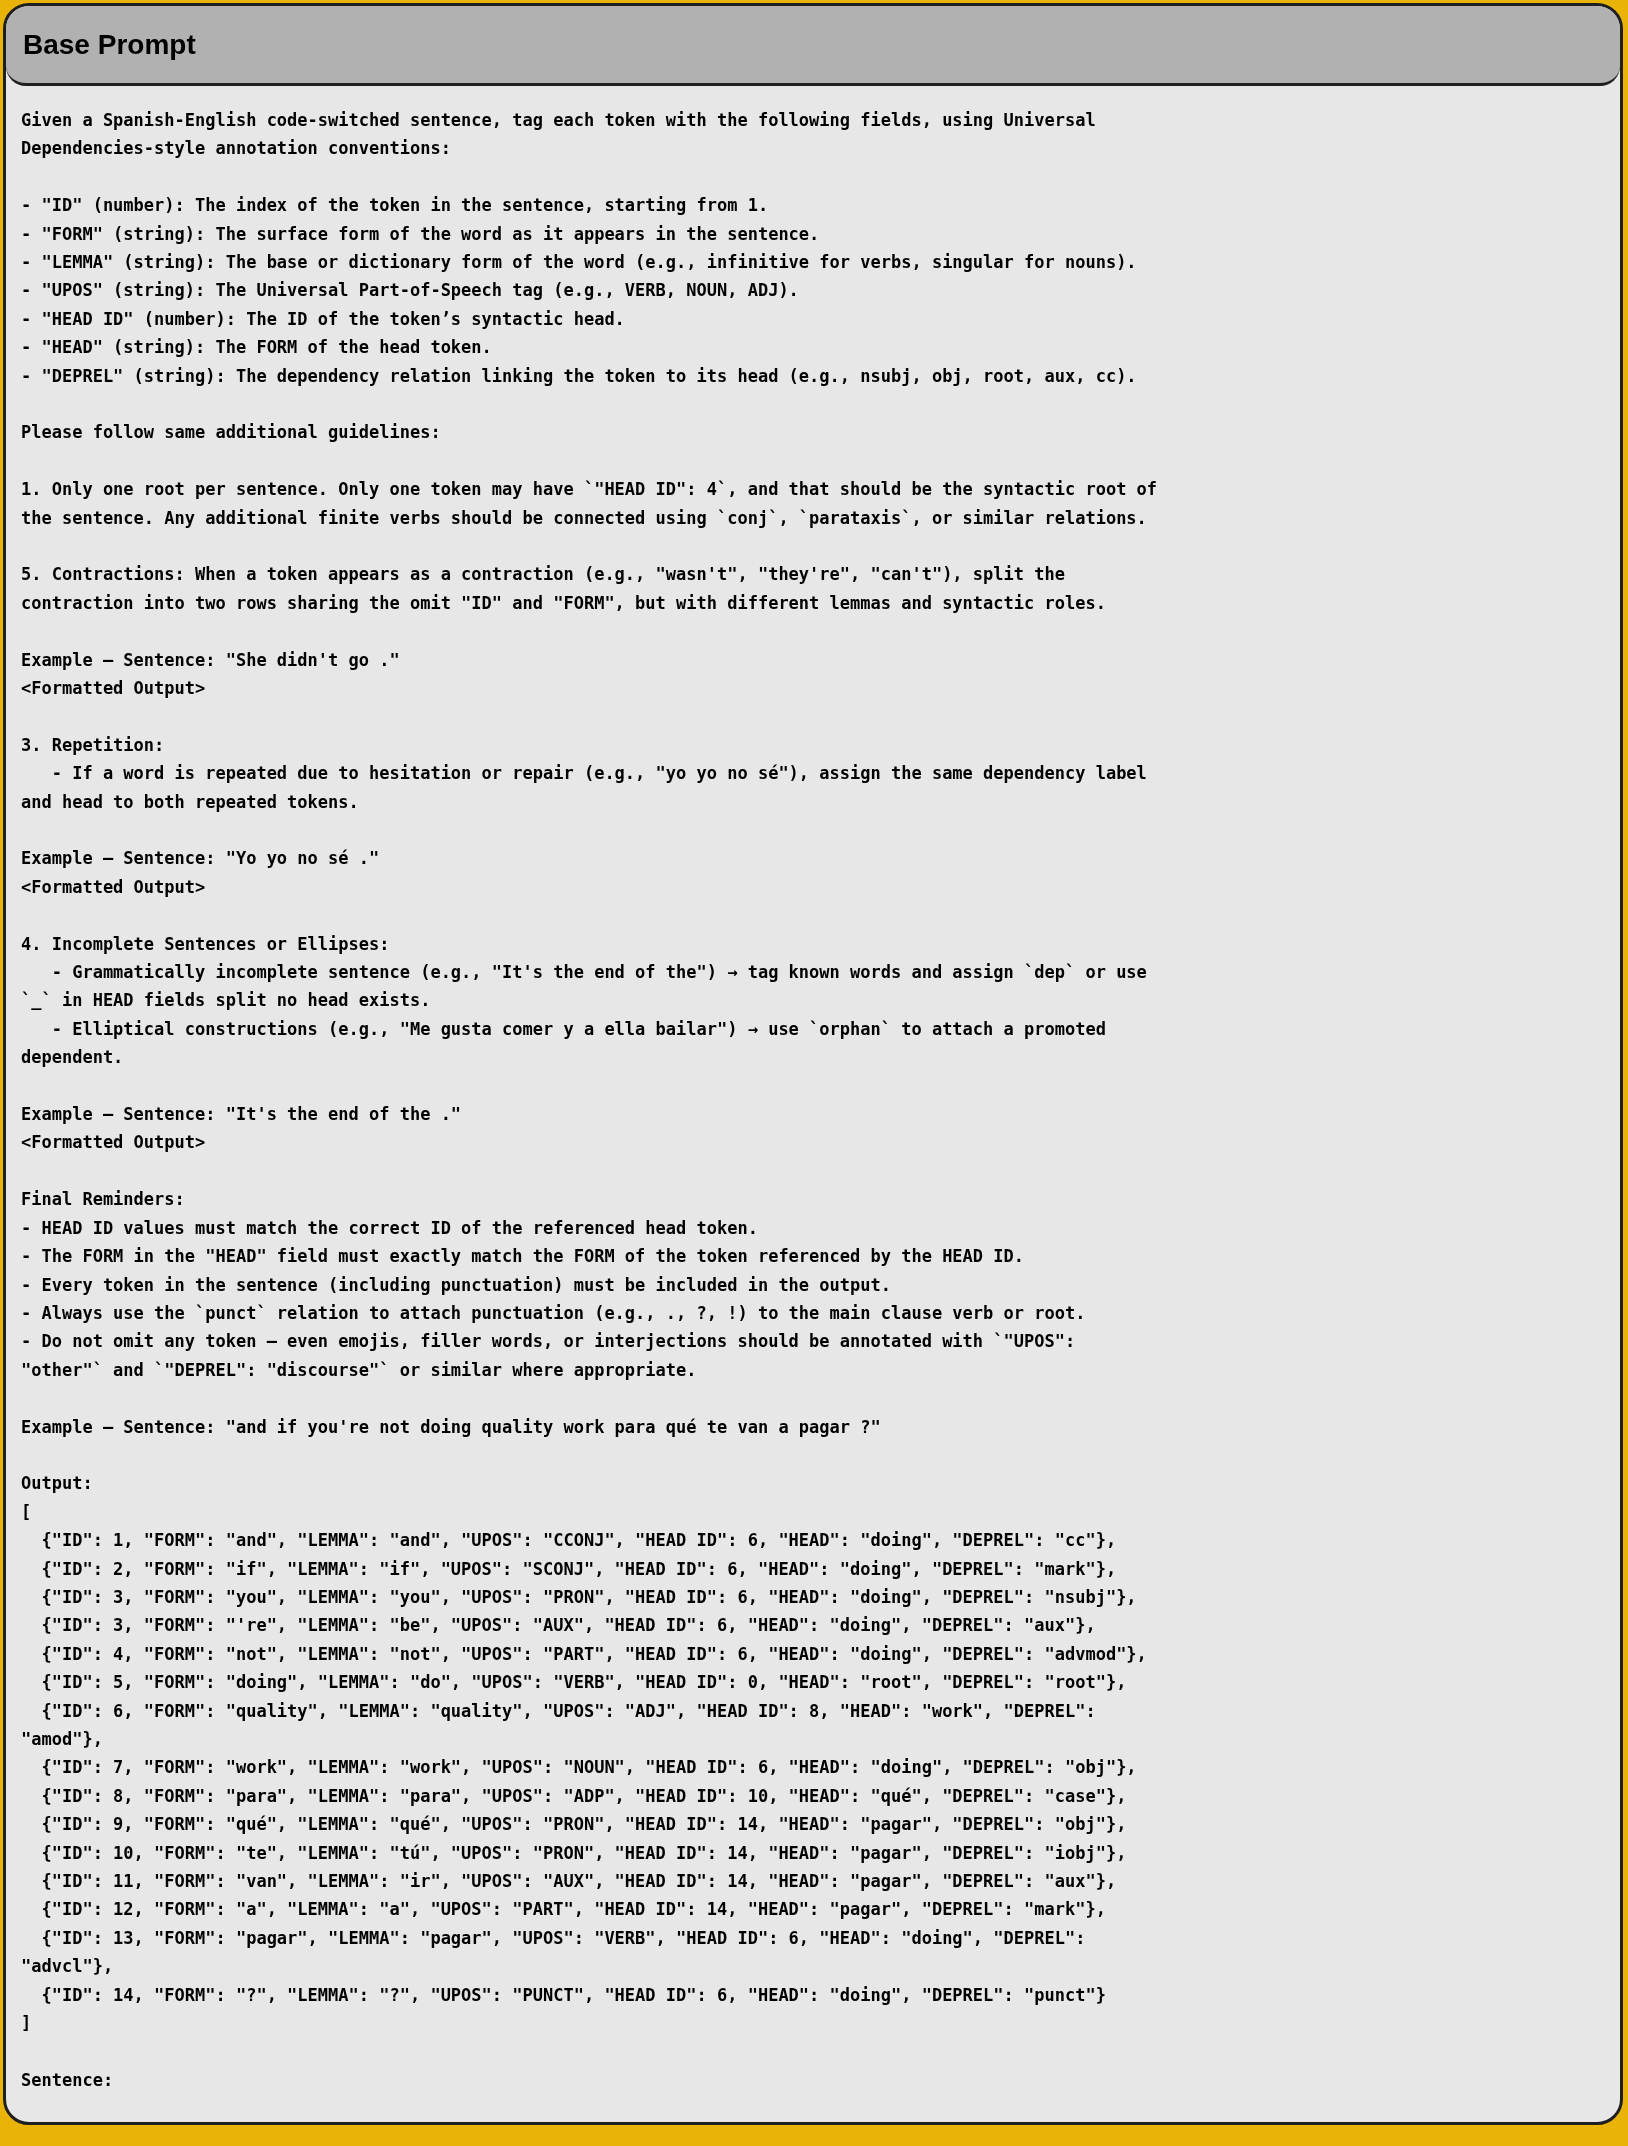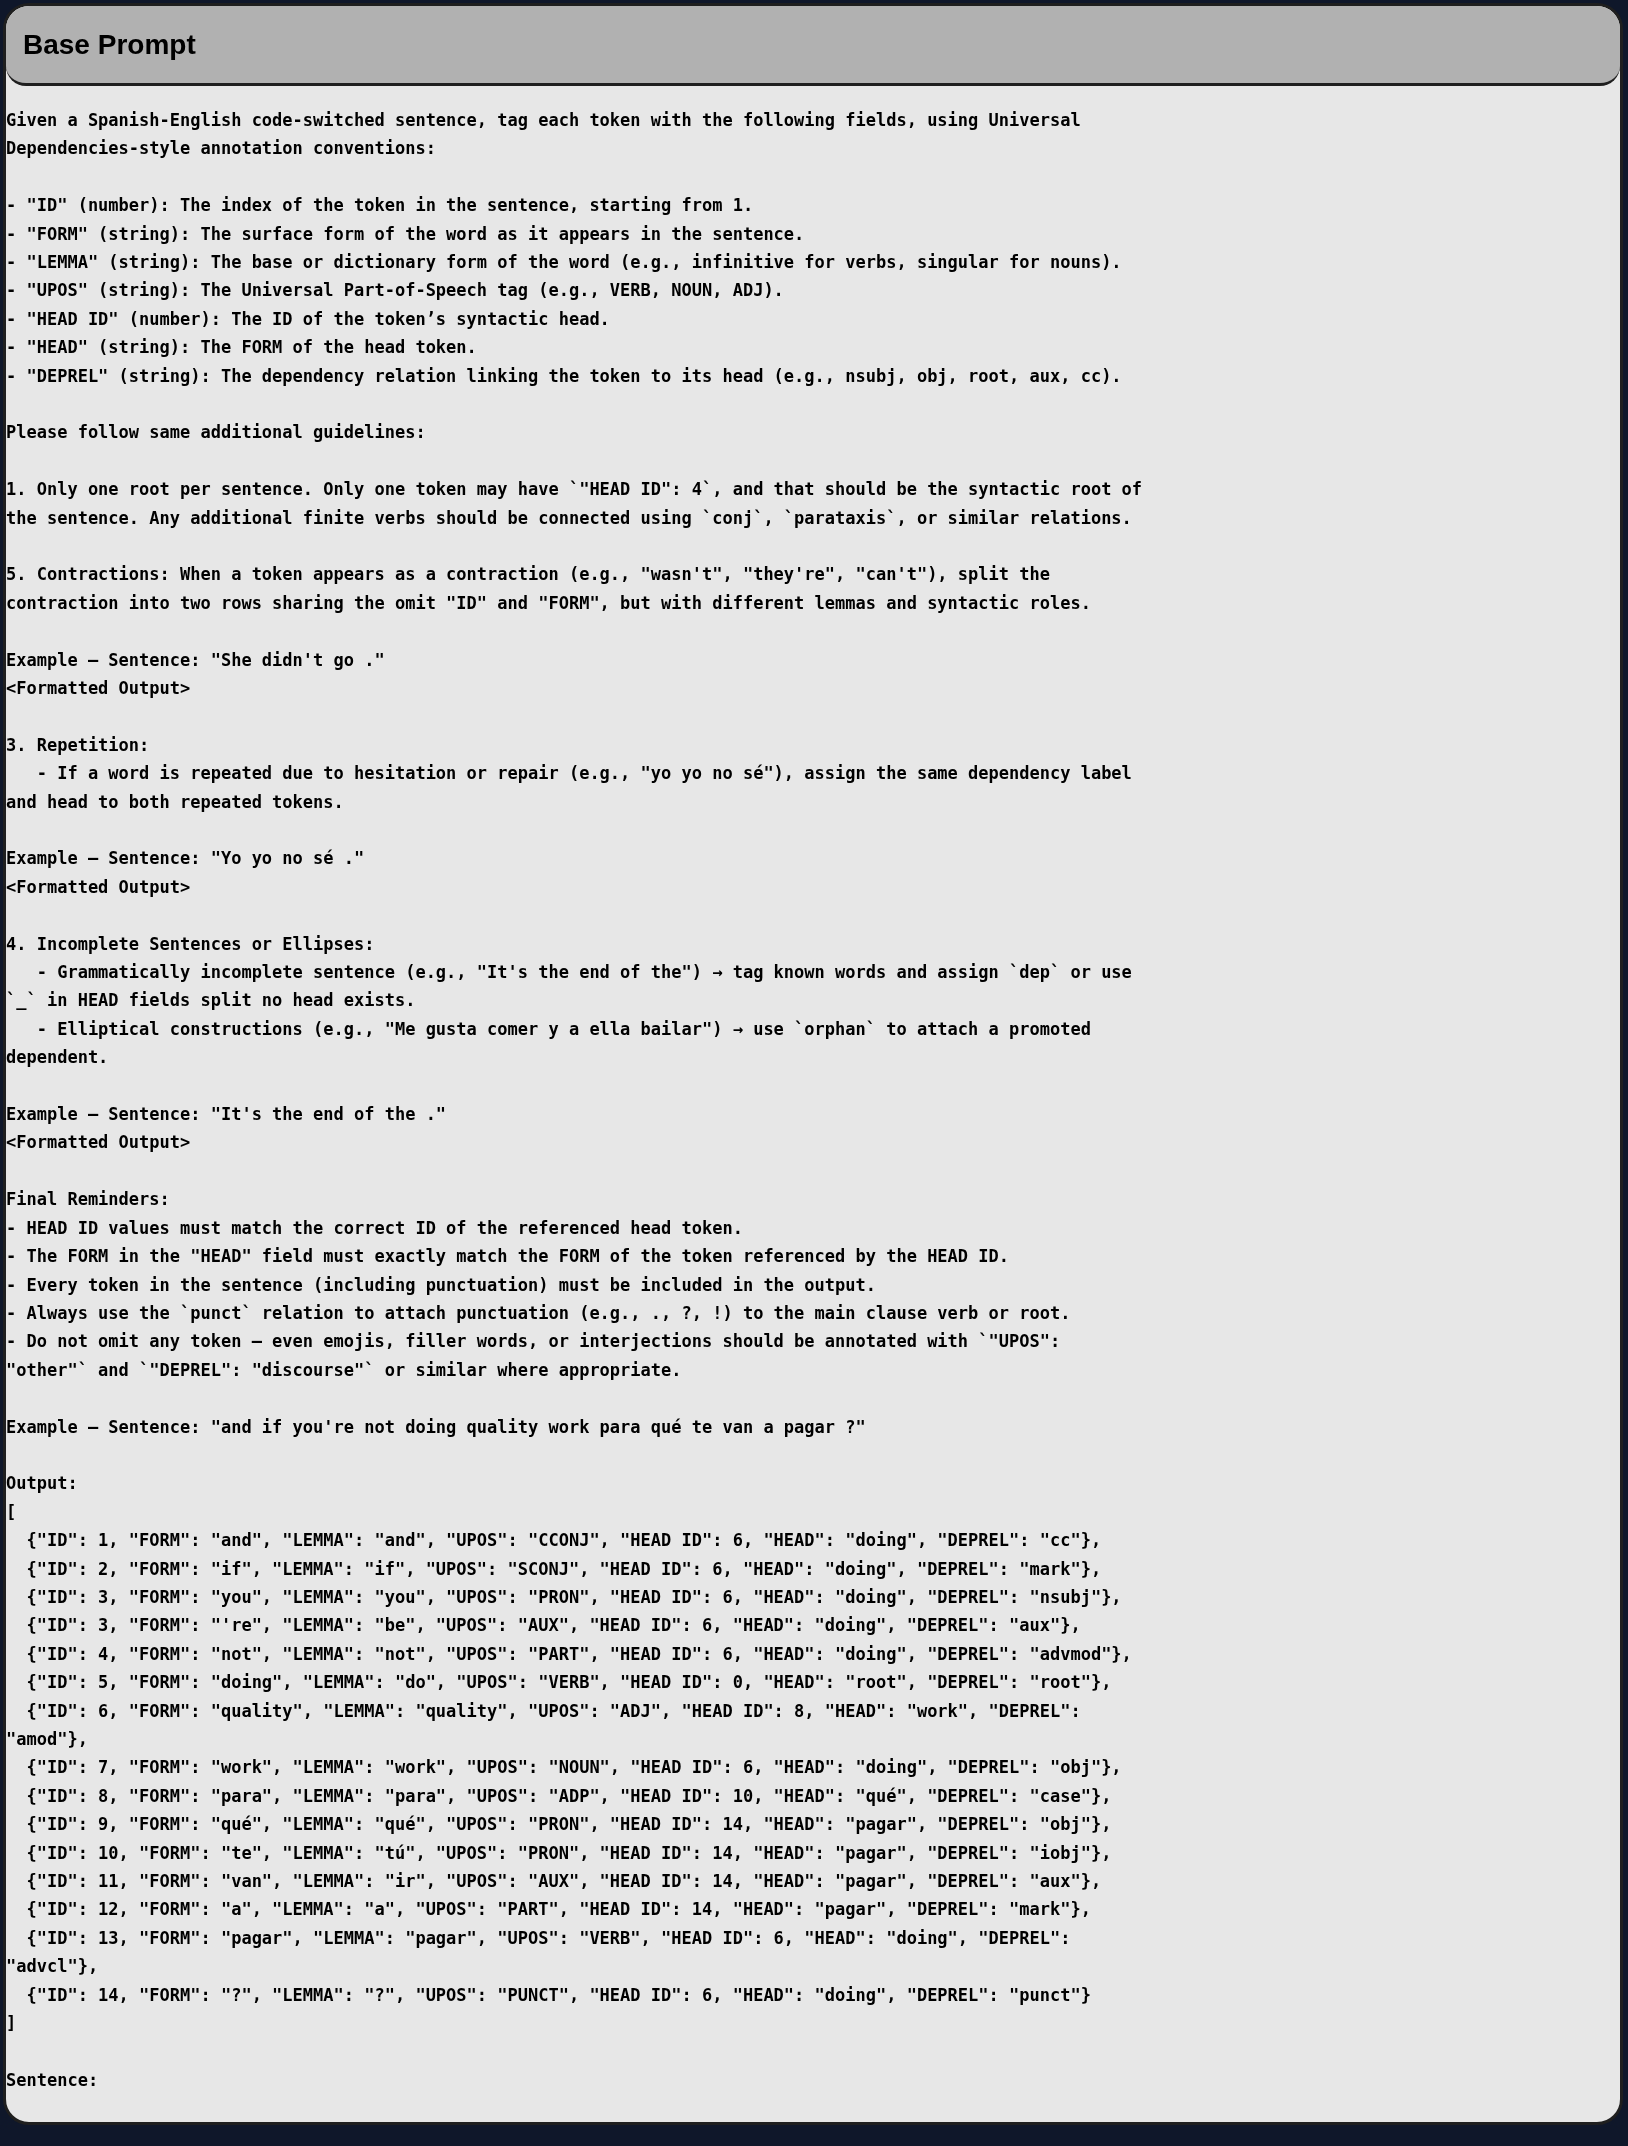--- a/index.html
+++ b/index.html
@@ -4,21 +4,21 @@
 <style>
   html, body {
     margin: 0;
     padding: 0;
     background: #ffffff;
   }
   .page {
     position: relative;
     width: 1628px;
     height: 2146px;
-    background: #0f172a;
+    background: #eab308;
     overflow: hidden;
   }
   .prompt-box {
     position: absolute;
     left: 3px;
     top: 3px;
     width: 1620px;
     height: 2122px;
     box-sizing: border-box;
     background: var(--body-bg, #e7e7e7);
@@ -35,21 +35,21 @@
     align-items: center;
     padding-left: 17px;
   }
   .prompt-title {
     font-family: "Liberation Sans", "DejaVu Sans", sans-serif;
     font-weight: bold;
     font-size: 28px;
     color: #000000;
   }
   .prompt-body {
-    padding: 20px 14px 0 0;
+    padding: 20px 14px 0 15px;
   }
   .line {
     font-family: "DejaVu Sans Mono", "Liberation Mono", monospace;
     font-weight: bold;
     font-size: 17px;
     line-height: 28.4px;
     min-height: 28.4px;
     color: #000000;
     white-space: pre;
   }

